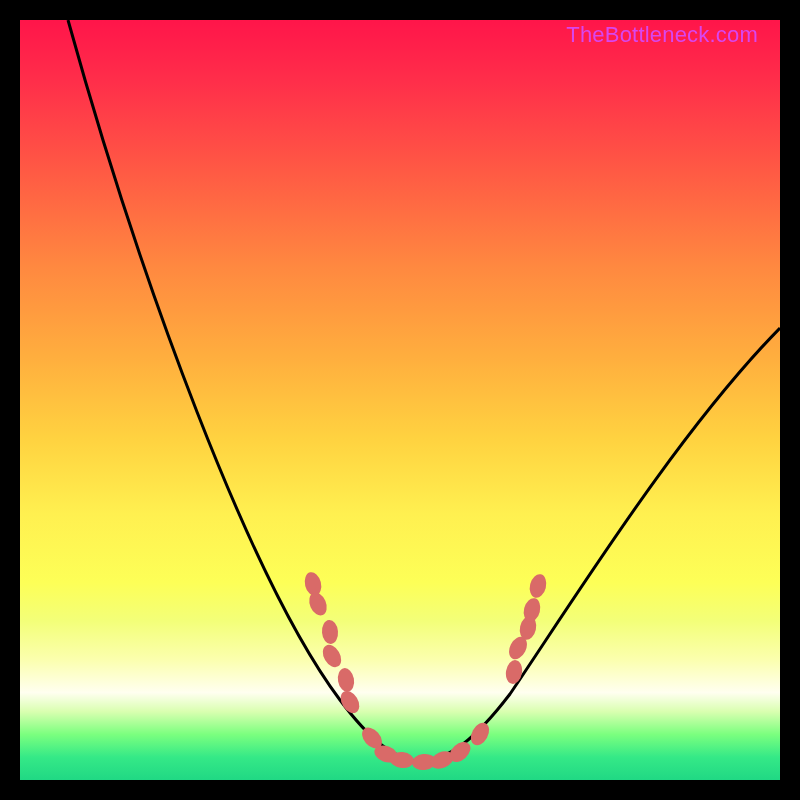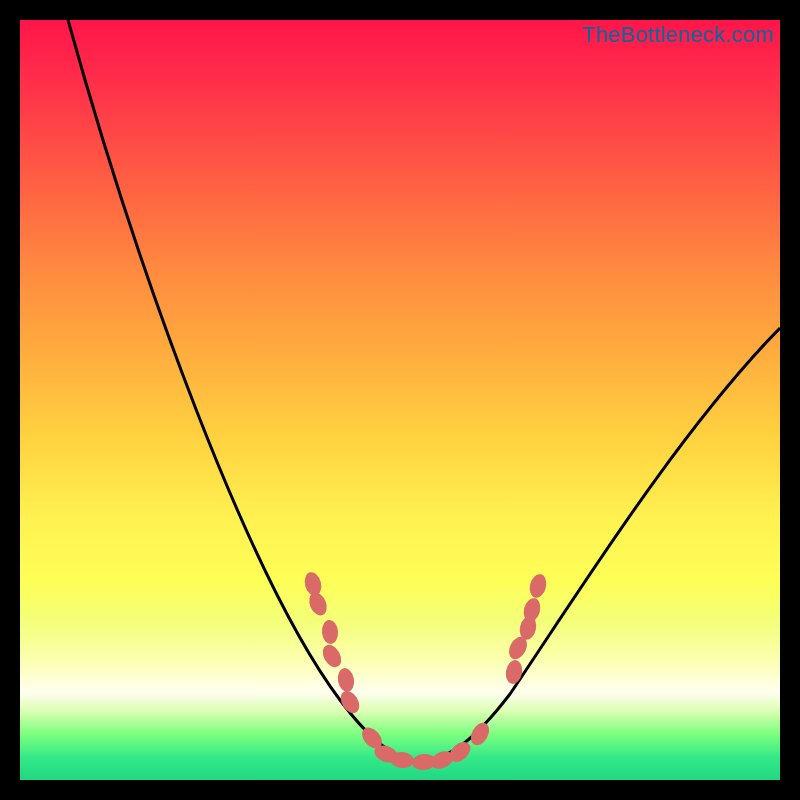--- a/index.html
+++ b/index.html
@@ -40,22 +40,22 @@
       #fffff0 88.5%,
       #d9ffb0 91%,
       #7bff7f 94%,
       #35e987 97%,
       #20d884 100%
     );
   }
   .watermark {
     position: absolute;
     top: 2px;
-    right: 6px;
-    color: #0369a1;
+    right: 22px;
+    color: #d946ef;
     font-size: 22px;
     letter-spacing: 0.2px;
     font-weight: 500;
     z-index: 10;
     user-select: none;
   }
   svg.curve {
     position: absolute;
     left: 0;
     top: 0;

